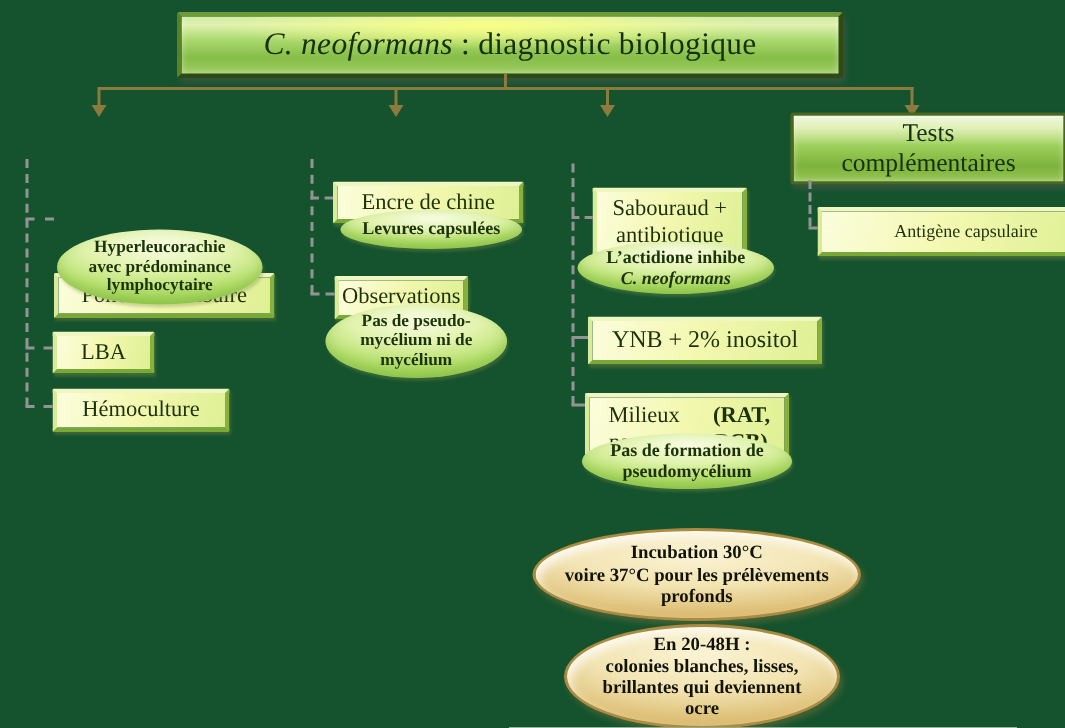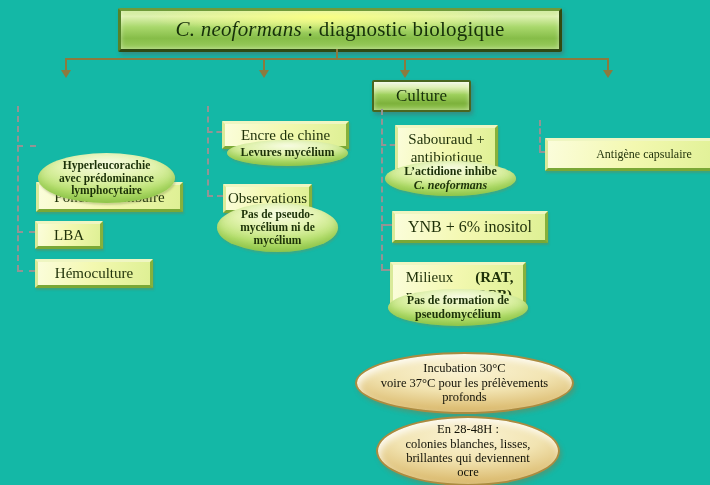--- a/index.html
+++ b/index.html
@@ -1,17 +1,17 @@
 <!DOCTYPE html>
 <html><head>
 <meta charset="utf-8">
 <style>
   html,body{margin:0;padding:0;background:#fff;}
   .canvas{
-    position:relative;width:710px;height:485px;background:#14b8a6;
+    position:relative;width:710px;height:485px;background:#14532d;
     font-family:"Liberation Serif",serif;overflow:hidden;
   }
   
   .gloss-box{
     position:absolute;display:flex;align-items:center;justify-content:center;
     text-align:center;color:#17300a;
     background:
       linear-gradient(180deg, rgba(255,255,255,.80) 0%, rgba(255,255,255,.30) 16%, rgba(255,255,255,0) 46%),
       linear-gradient(180deg,#c3e382 0%,#d9eda2 16%,#9ed05c 45%,#7db23c 76%,#93c551 100%);
     border:2px solid #4a661f;border-radius:2px;
@@ -41,21 +41,21 @@
   .green-ellipse{
     position:absolute;display:flex;flex-direction:column;align-items:center;justify-content:center;
     border-radius:50%;text-align:center;font-weight:bold;color:#1c3208;
     background:radial-gradient(92% 82% at 50% 22%, #f7fce2 0%, #e2f3ae 38%, #b7e06e 72%, #97cc4e 100%);
     box-shadow:inset 0 -4px 8px rgba(120,180,60,.45), 1px 2px 2px rgba(130,140,80,.35);
     white-space:pre-line;line-height:1.12;
   }
   
   .tan-ellipse{
     position:absolute;display:flex;align-items:center;justify-content:center;
-    border-radius:50%;text-align:center;font-weight:normal;color:#121208;
+    border-radius:50%;text-align:center;font-weight:bold;color:#121208;
     background:radial-gradient(95% 85% at 50% 28%, #faf3d4 0%, #f2e4b2 42%, #ddbe74 78%, #c9a85c 100%);
     border:2px solid #aa8b41;
     box-shadow:inset 2px 4px 7px rgba(255,255,255,.85), 2px 3px 4px rgba(140,120,70,.40);
     white-space:pre-line;line-height:1.15;
   }
   
   .conn-v{position:absolute;width:2px;background:#8c7a3e;}
   .conn-h{position:absolute;height:2px;background:#8c7a3e;}
   .arrow-head{
     position:absolute;width:0;height:0;
@@ -82,21 +82,22 @@
 
   <div class="conn-v" style="left:263px;top:58px;height:13px;"></div>
   <div class="arrow-head" style="left:259px;top:70px;"></div>
 
   <div class="conn-v" style="left:404px;top:58px;height:13px;"></div>
   <div class="arrow-head" style="left:400px;top:70px;"></div>
 
   <div class="conn-v" style="left:607px;top:58px;height:13px;"></div>
   <div class="arrow-head" style="left:603px;top:70px;"></div>
 
-  <div class="gloss-box branch" style="left:372px;top:80px;width:95px;height:28px;">Culture</div>
+  <div class="gloss-box branch" style="left:527px;top:75px;width:180px;height:44px;">Tests
+complémentaires</div>
 
   <div class="dash-v" style="left:17px;top:106px;height:165px;"></div>
   <div class="dash-h" style="left:17px;top:145px;width:19px;"></div>
   <div class="dash-h" style="left:17px;top:231px;width:18px;"></div>
   <div class="dash-h" style="left:17px;top:270px;width:18px;"></div>
 
   <div class="dash-v" style="left:207px;top:106px;height:90px;"></div>
   <div class="dash-h" style="left:207px;top:131px;width:15px;"></div>
   <div class="dash-h" style="left:207px;top:195px;width:16px;"></div>
 
@@ -112,48 +113,48 @@
     <div class="item-box" style="left:36px;top:134px;width:141px;height:24px;margin-top:48px;">Ponction lombaire</div>
     <div class="green-ellipse" style="left:38px;top:153px;width:137px;height:50px;font-size:11.5px;">Hyperleucorachie
 avec prédominance
 lymphocytaire</div>
     <div class="item-box" style="left:35px;top:221px;width:62px;height:22px;">LBA</div>
     <div class="item-box" style="left:35px;top:259px;width:112px;height:23px;">Hémoculture</div>
   </div>
 
   <div>
     <div class="item-box" style="left:222px;top:121px;width:121px;height:22px;">Encre de chine</div>
-    <div class="green-ellipse" style="left:227px;top:140px;width:121px;height:26px;font-size:12px;">Levures mycélium</div>
+    <div class="green-ellipse" style="left:227px;top:140px;width:121px;height:26px;font-size:12px;">Levures capsulées</div>
     <div class="item-box" style="left:223px;top:184px;width:83px;height:23px;">Observations</div>
     <div class="green-ellipse" style="left:217px;top:203px;width:121px;height:49px;font-size:11.5px;">Pas de pseudo-
 mycélium ni de
 mycélium</div>
   </div>
 
   <div>
     <div class="item-box" style="left:395px;top:125px;width:97px;height:40px;">Sabouraud +
 antibiotique</div>
     <div class="green-ellipse" style="left:385px;top:161px;width:131px;height:35px;font-size:12px;">
       <span>L’actidione inhibe</span>
       <span class="title-italic">C. neoformans</span>
     </div>
-    <div class="item-box" style="left:392px;top:211px;width:150px;height:26px;font-size:16px;">YNB + 6% inositol</div>
+    <div class="item-box" style="left:392px;top:211px;width:150px;height:26px;font-size:16px;">YNB + 2% inositol</div>
     <div class="item-box" style="left:390px;top:250px;width:130px;height:42px;flex-direction:row;margin-top:12px;">
       <span>Milieux pauvres</span>
       <span class="bold-line">(RAT, PCB)</span>
     </div>
     <div class="green-ellipse" style="left:388px;top:289px;width:140px;height:37px;font-size:12px;">Pas de formation de
 pseudomycélium</div>
   </div>
 
   <div>
     <div class="item-box" style="left:545px;top:138px;width:160px;height:27px;font-size:12px;padding-left:16px;">Antigène capsulaire</div>
   </div>
 
   <div class="tan-ellipse" style="left:355px;top:352px;width:215px;height:58px;font-size:12.5px;">Incubation 30°C
 voire 37°C pour les prélèvements
 profonds</div>
-  <div class="tan-ellipse" style="left:376px;top:416px;width:180px;height:66px;font-size:12.5px;">En 28-48H :
+  <div class="tan-ellipse" style="left:376px;top:416px;width:180px;height:66px;font-size:12.5px;">En 20-48H :
 colonies blanches, lisses,
 brillantes qui deviennent
 ocre</div>
 
 </div>
 
 </body></html>

